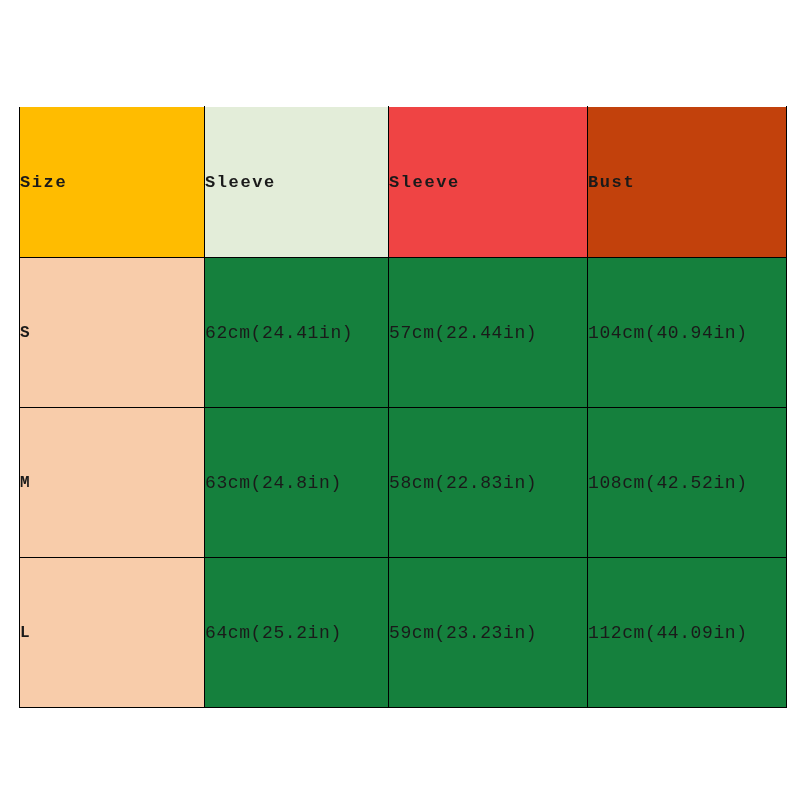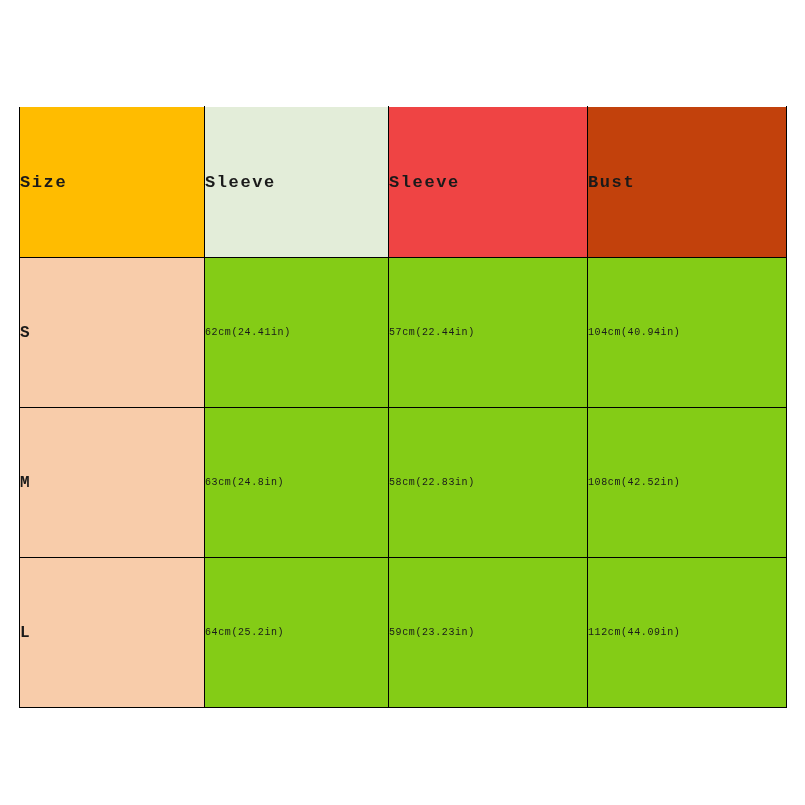--- a/index.html
+++ b/index.html
@@ -59,23 +59,23 @@
     font-weight: 700;
   }
   td.head-size   { background: #FFBC00; }
   td.head-length { background: #E3EDD9; }
   td.head-sleeve { background: #ef4444; }
   td.head-bust   { background: #c2410c; }
 
   
   tr.data-row td {
     height: 120px;
-    font-size: 10px;
+    font-size: 18px;
     letter-spacing: 0.6px;
-    background: #84cc16;
+    background: #15803d;
   }
   tr.data-row td.size-cell {
     background: #F8CCAA;
     font-size: 16px;
     font-weight: 700;
     letter-spacing: 1.4px;
   }
 
   
   tr.header-row td { border-top-color: #ffffff; }

